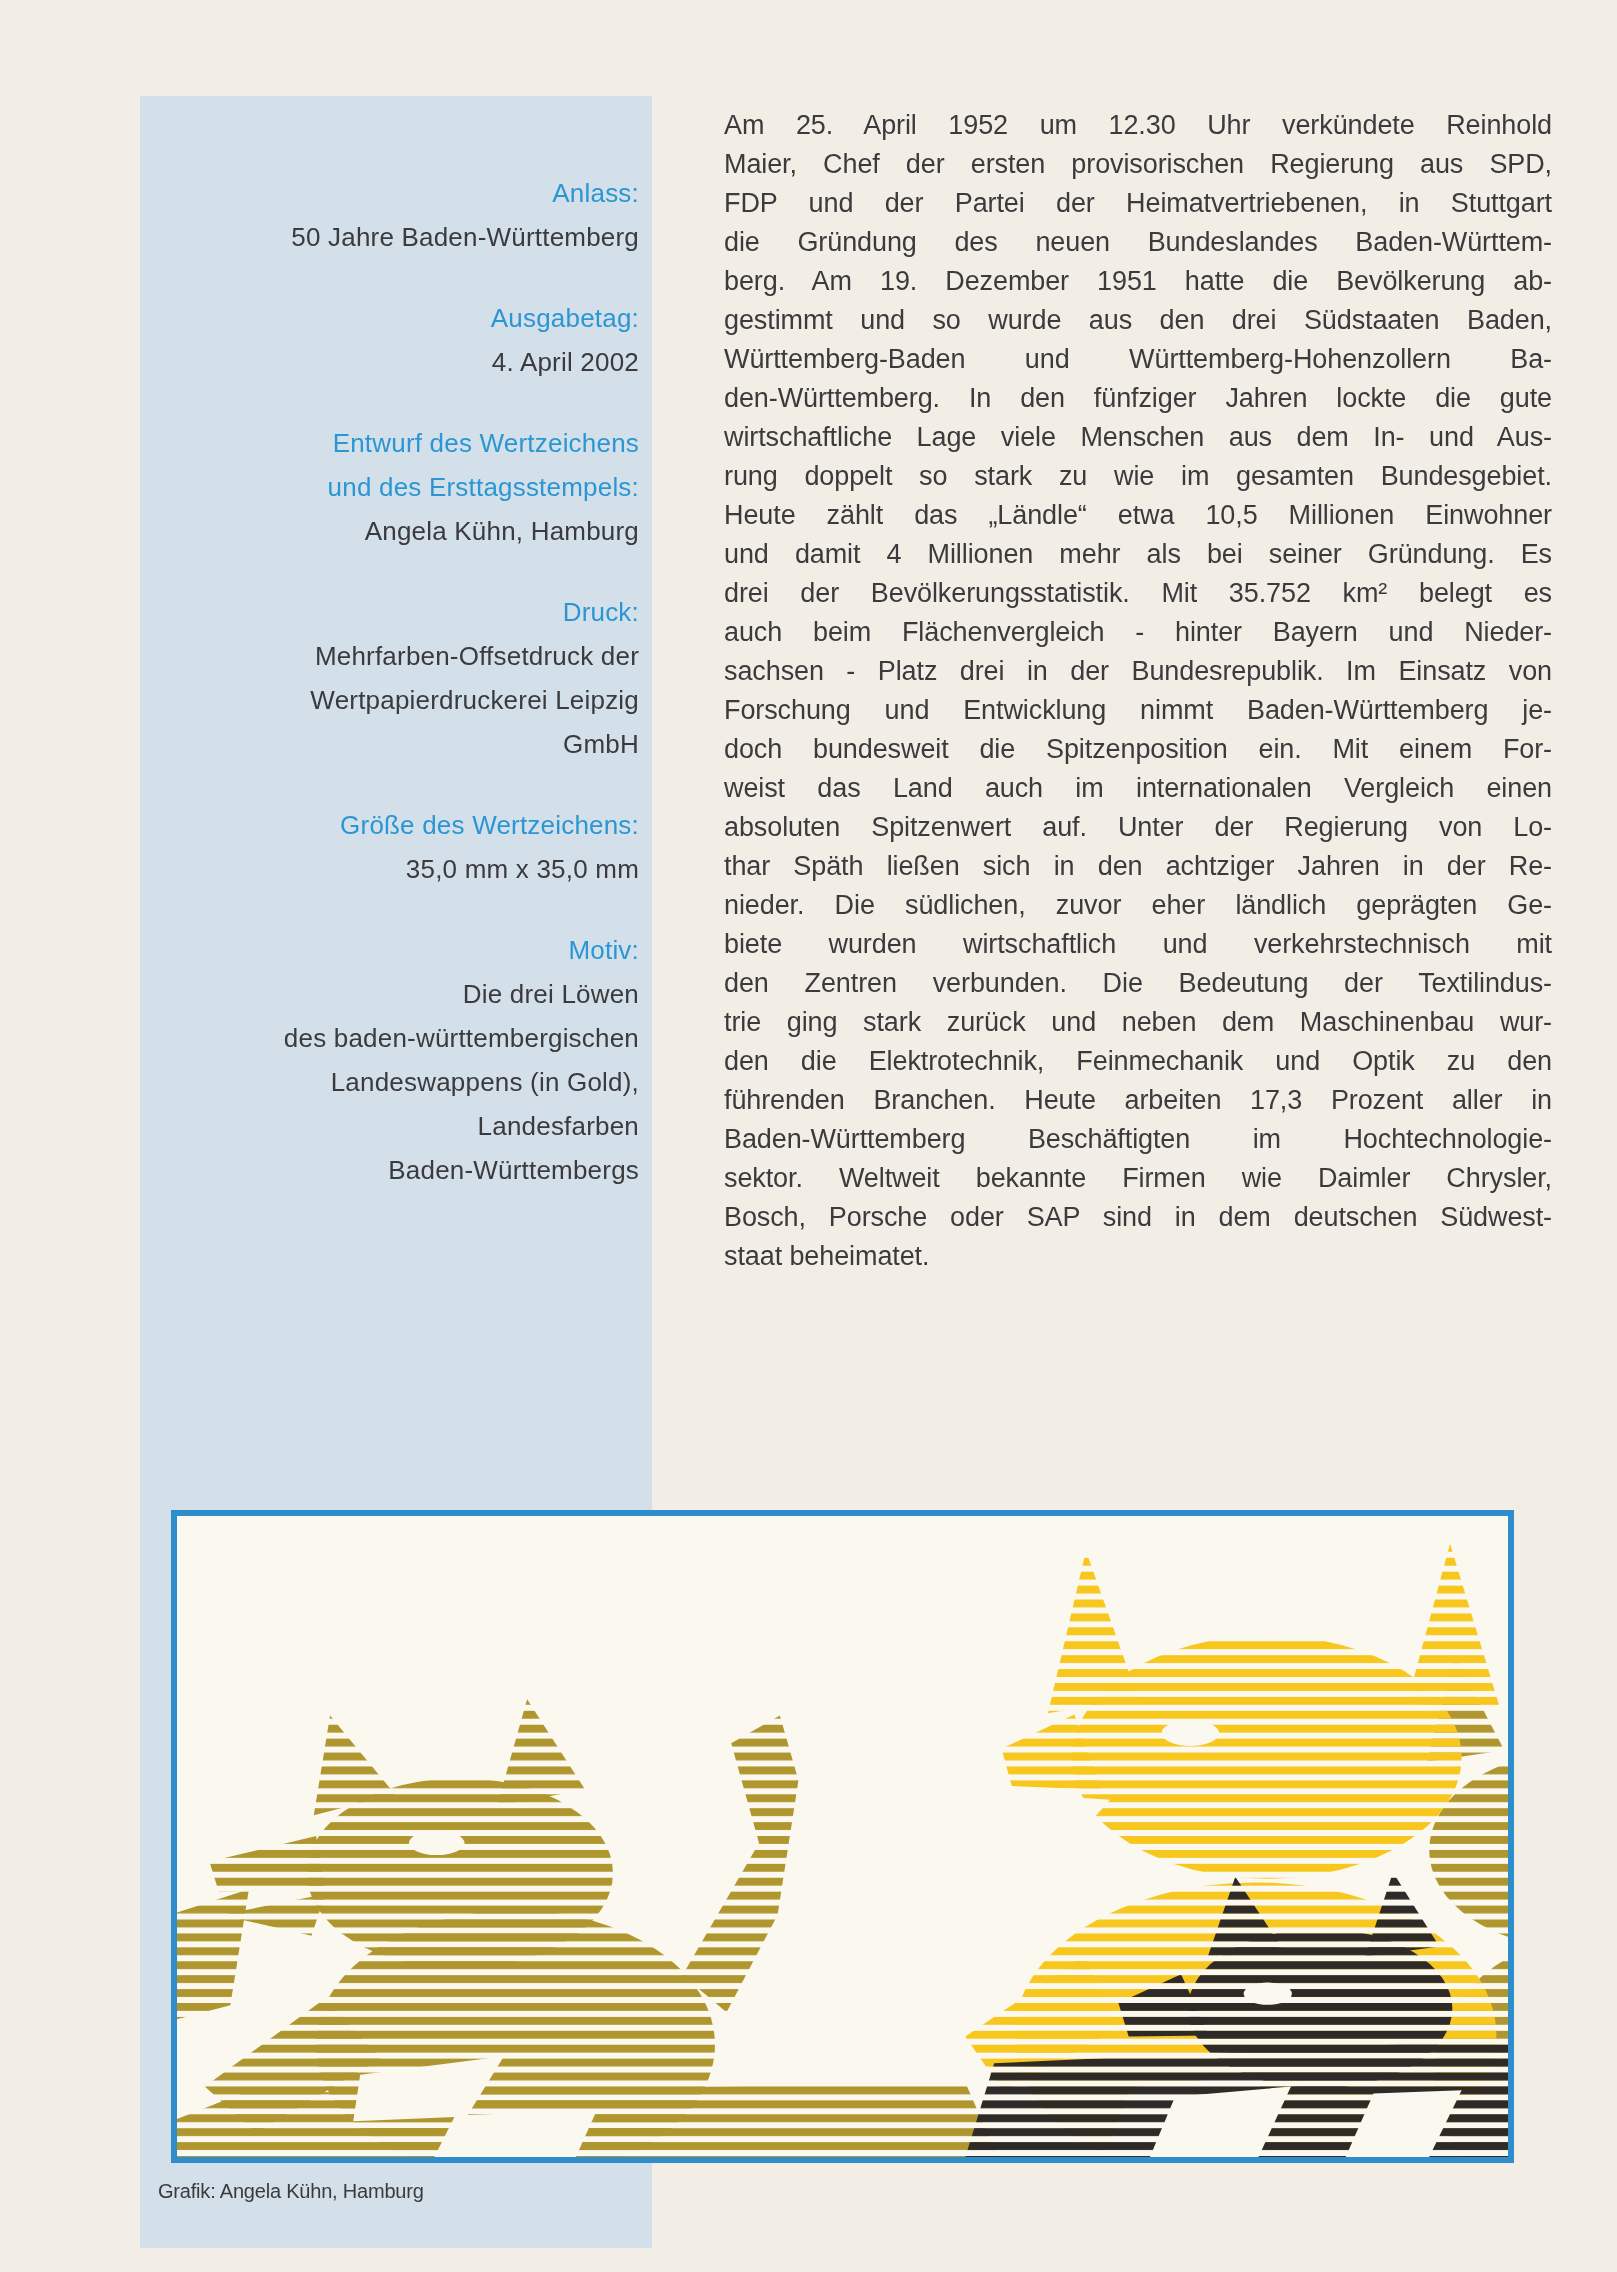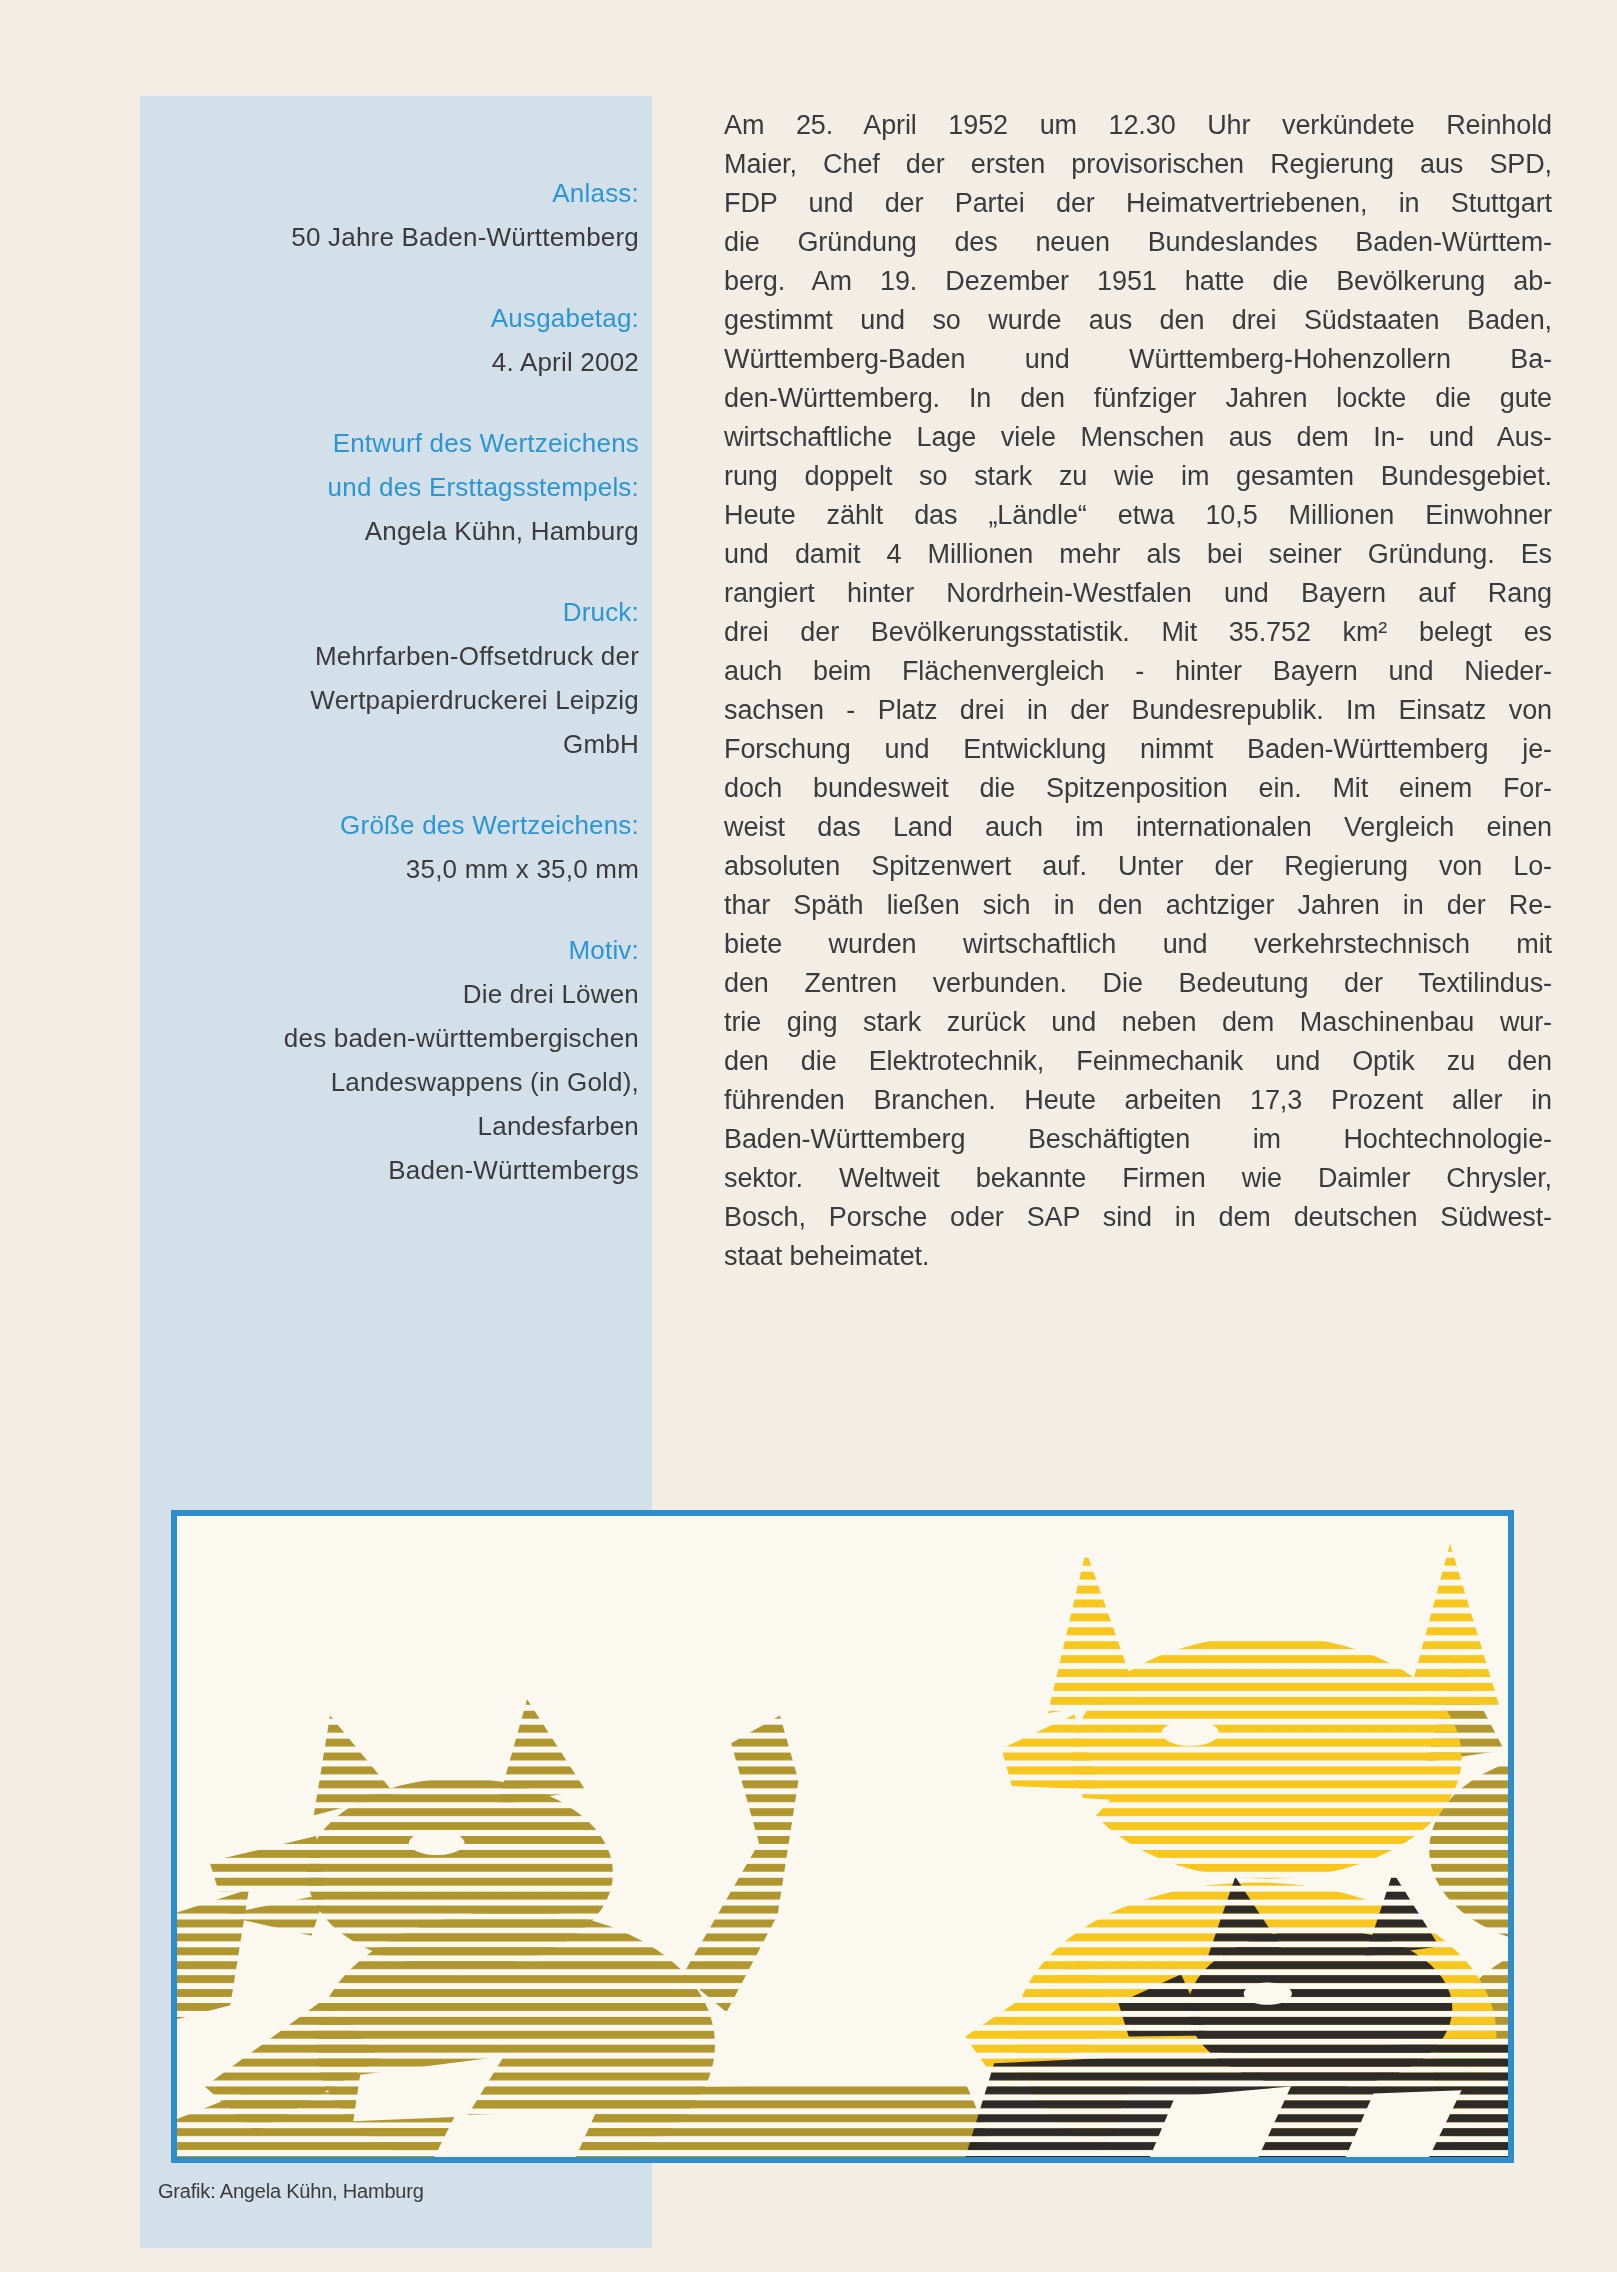--- a/index.html
+++ b/index.html
@@ -71,29 +71,29 @@
       <div class="tline">FDP und der Partei der Heimatvertriebenen, in Stuttgart</div>
       <div class="tline">die Gründung des neuen Bundeslandes Baden-Württem-</div>
       <div class="tline">berg. Am 19. Dezember 1951 hatte die Bevölkerung ab-</div>
       <div class="tline">gestimmt und so wurde aus den drei Südstaaten Baden,</div>
       <div class="tline">Württemberg-Baden und Württemberg-Hohenzollern Ba-</div>
       <div class="tline">den-Württemberg. In den fünfziger Jahren lockte die gute</div>
       <div class="tline">wirtschaftliche Lage viele Menschen aus dem In- und Aus-</div>
       <div class="tline">rung doppelt so stark zu wie im gesamten Bundesgebiet.</div>
       <div class="tline">Heute zählt das „Ländle“ etwa 10,5 Millionen Einwohner</div>
       <div class="tline">und damit 4 Millionen mehr als bei seiner Gründung. Es</div>
-      <div class="tline">rangiert hinter Nordrhein-Westfalen und Bayern auf Rang</div>
       <div class="tline">drei der Bevölkerungsstatistik. Mit 35.752 km² belegt es</div>
       <div class="tline">auch beim Flächenvergleich - hinter Bayern und Nieder-</div>
       <div class="tline">sachsen - Platz drei in der Bundesrepublik. Im Einsatz von</div>
       <div class="tline">Forschung und Entwicklung nimmt Baden-Württemberg je-</div>
       <div class="tline">doch bundesweit die Spitzenposition ein. Mit einem For-</div>
       <div class="tline">weist das Land auch im internationalen Vergleich einen</div>
       <div class="tline">absoluten Spitzenwert auf. Unter der Regierung von Lo-</div>
       <div class="tline">thar Späth ließen sich in den achtziger Jahren in der Re-</div>
+      <div class="tline">nieder. Die südlichen, zuvor eher ländlich geprägten Ge-</div>
       <div class="tline">biete wurden wirtschaftlich und verkehrstechnisch mit</div>
       <div class="tline">den Zentren verbunden. Die Bedeutung der Textilindus-</div>
       <div class="tline">trie ging stark zurück und neben dem Maschinenbau wur-</div>
       <div class="tline">den die Elektrotechnik, Feinmechanik und Optik zu den</div>
       <div class="tline">führenden Branchen. Heute arbeiten 17,3 Prozent aller in</div>
       <div class="tline">Baden-Württemberg Beschäftigten im Hochtechnologie-</div>
       <div class="tline">sektor. Weltweit bekannte Firmen wie Daimler Chrysler,</div>
       <div class="tline">Bosch, Porsche oder SAP sind in dem deutschen Südwest-</div>
       <div class="tline">staat beheimatet.</div>
     </div>

